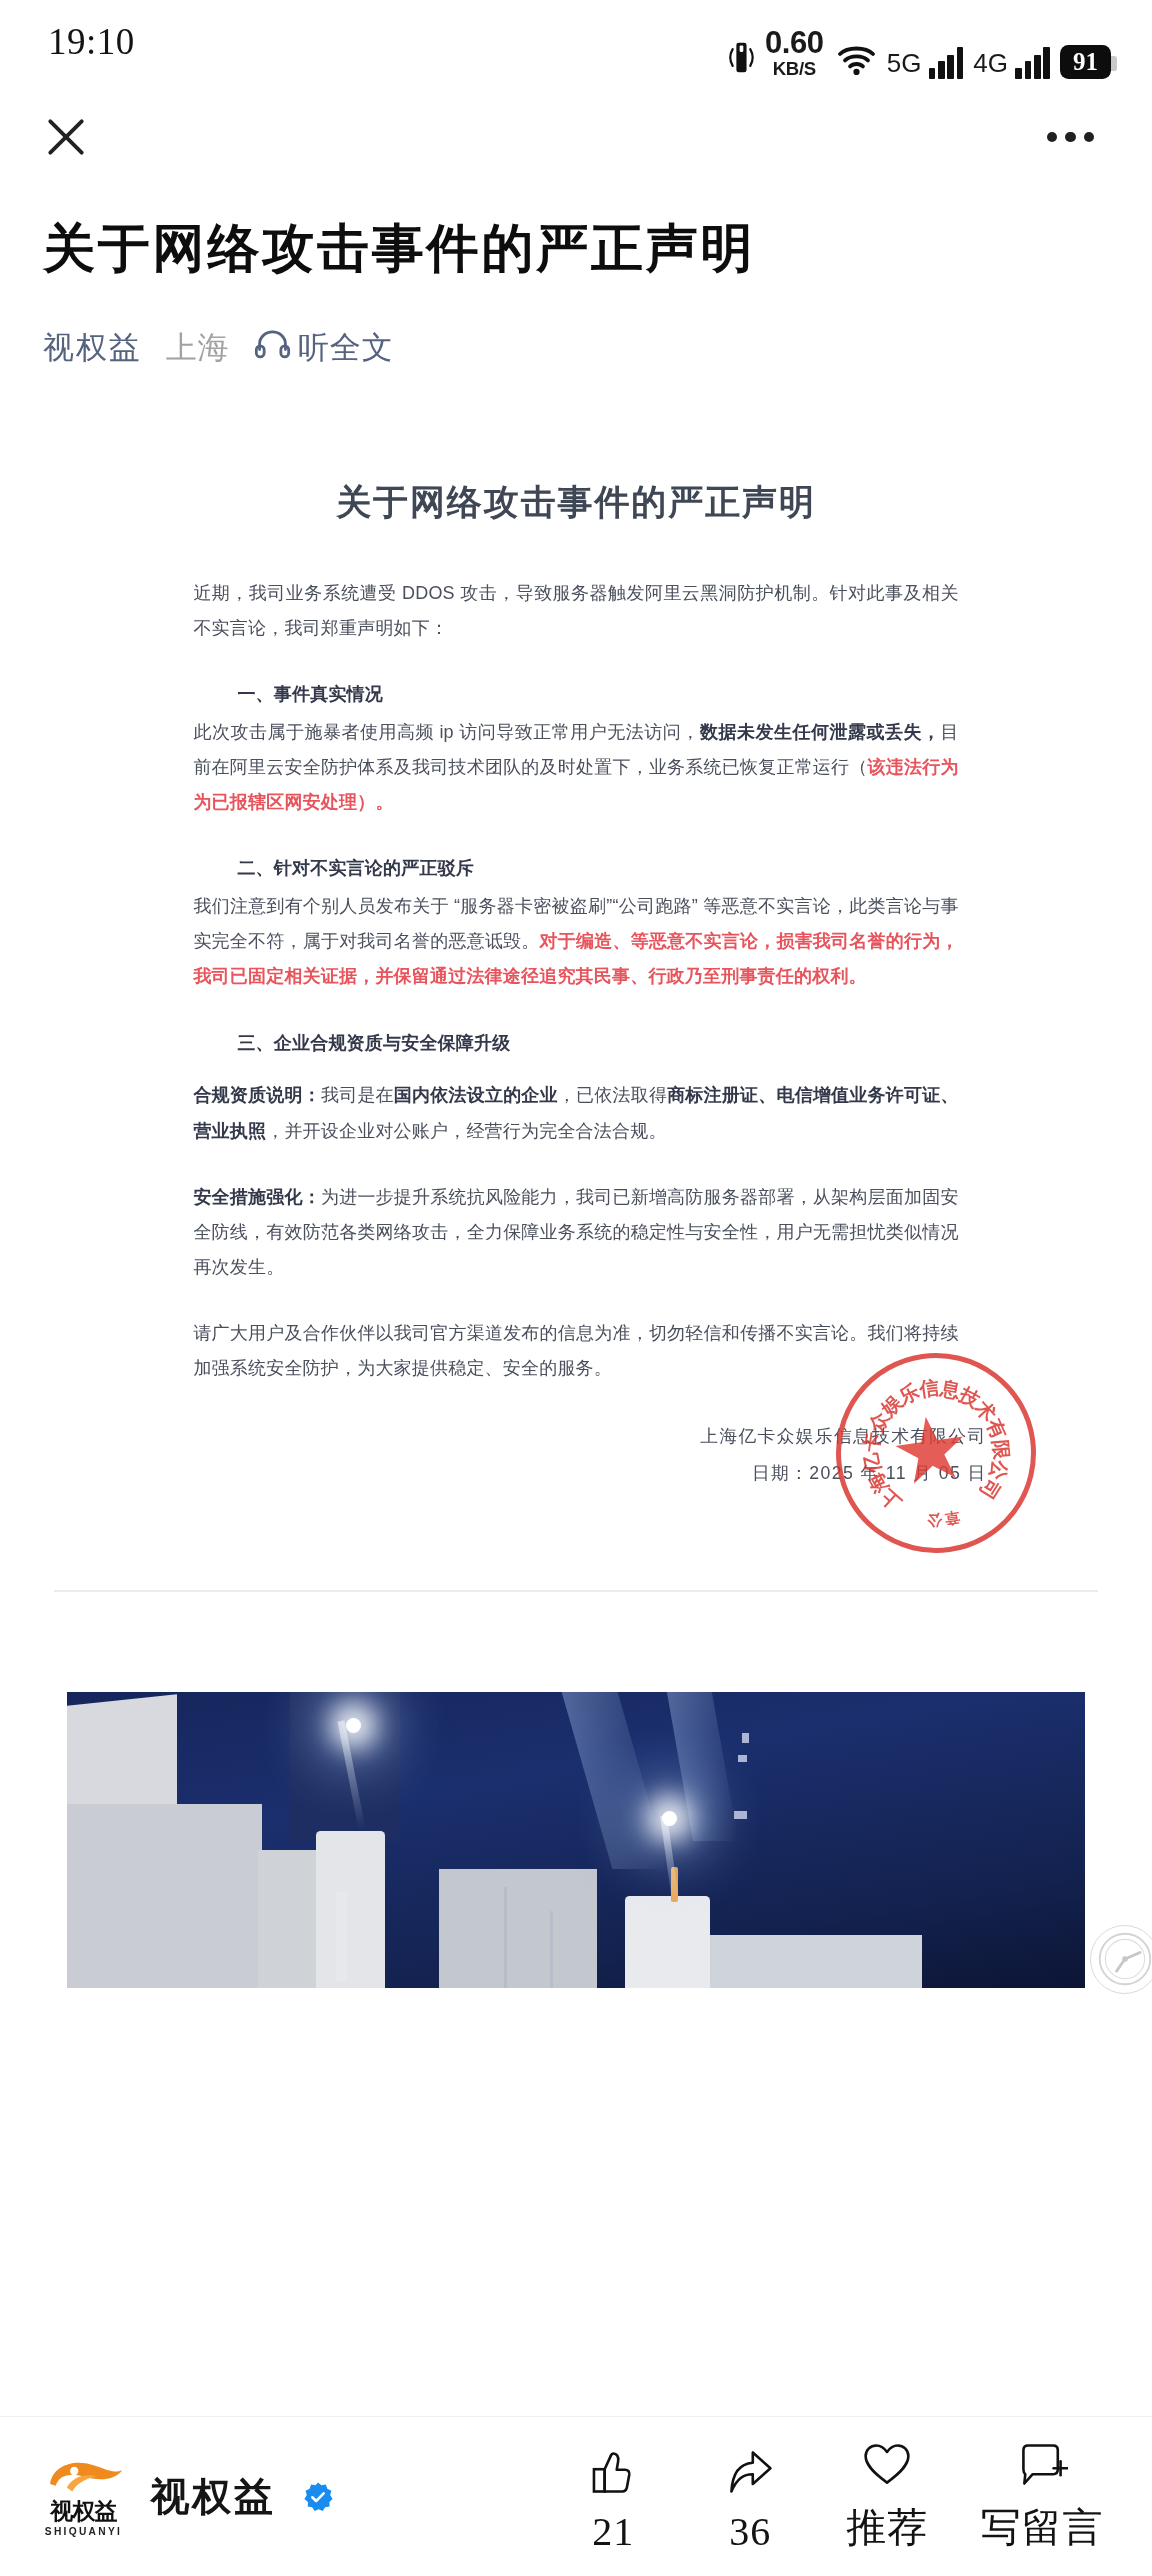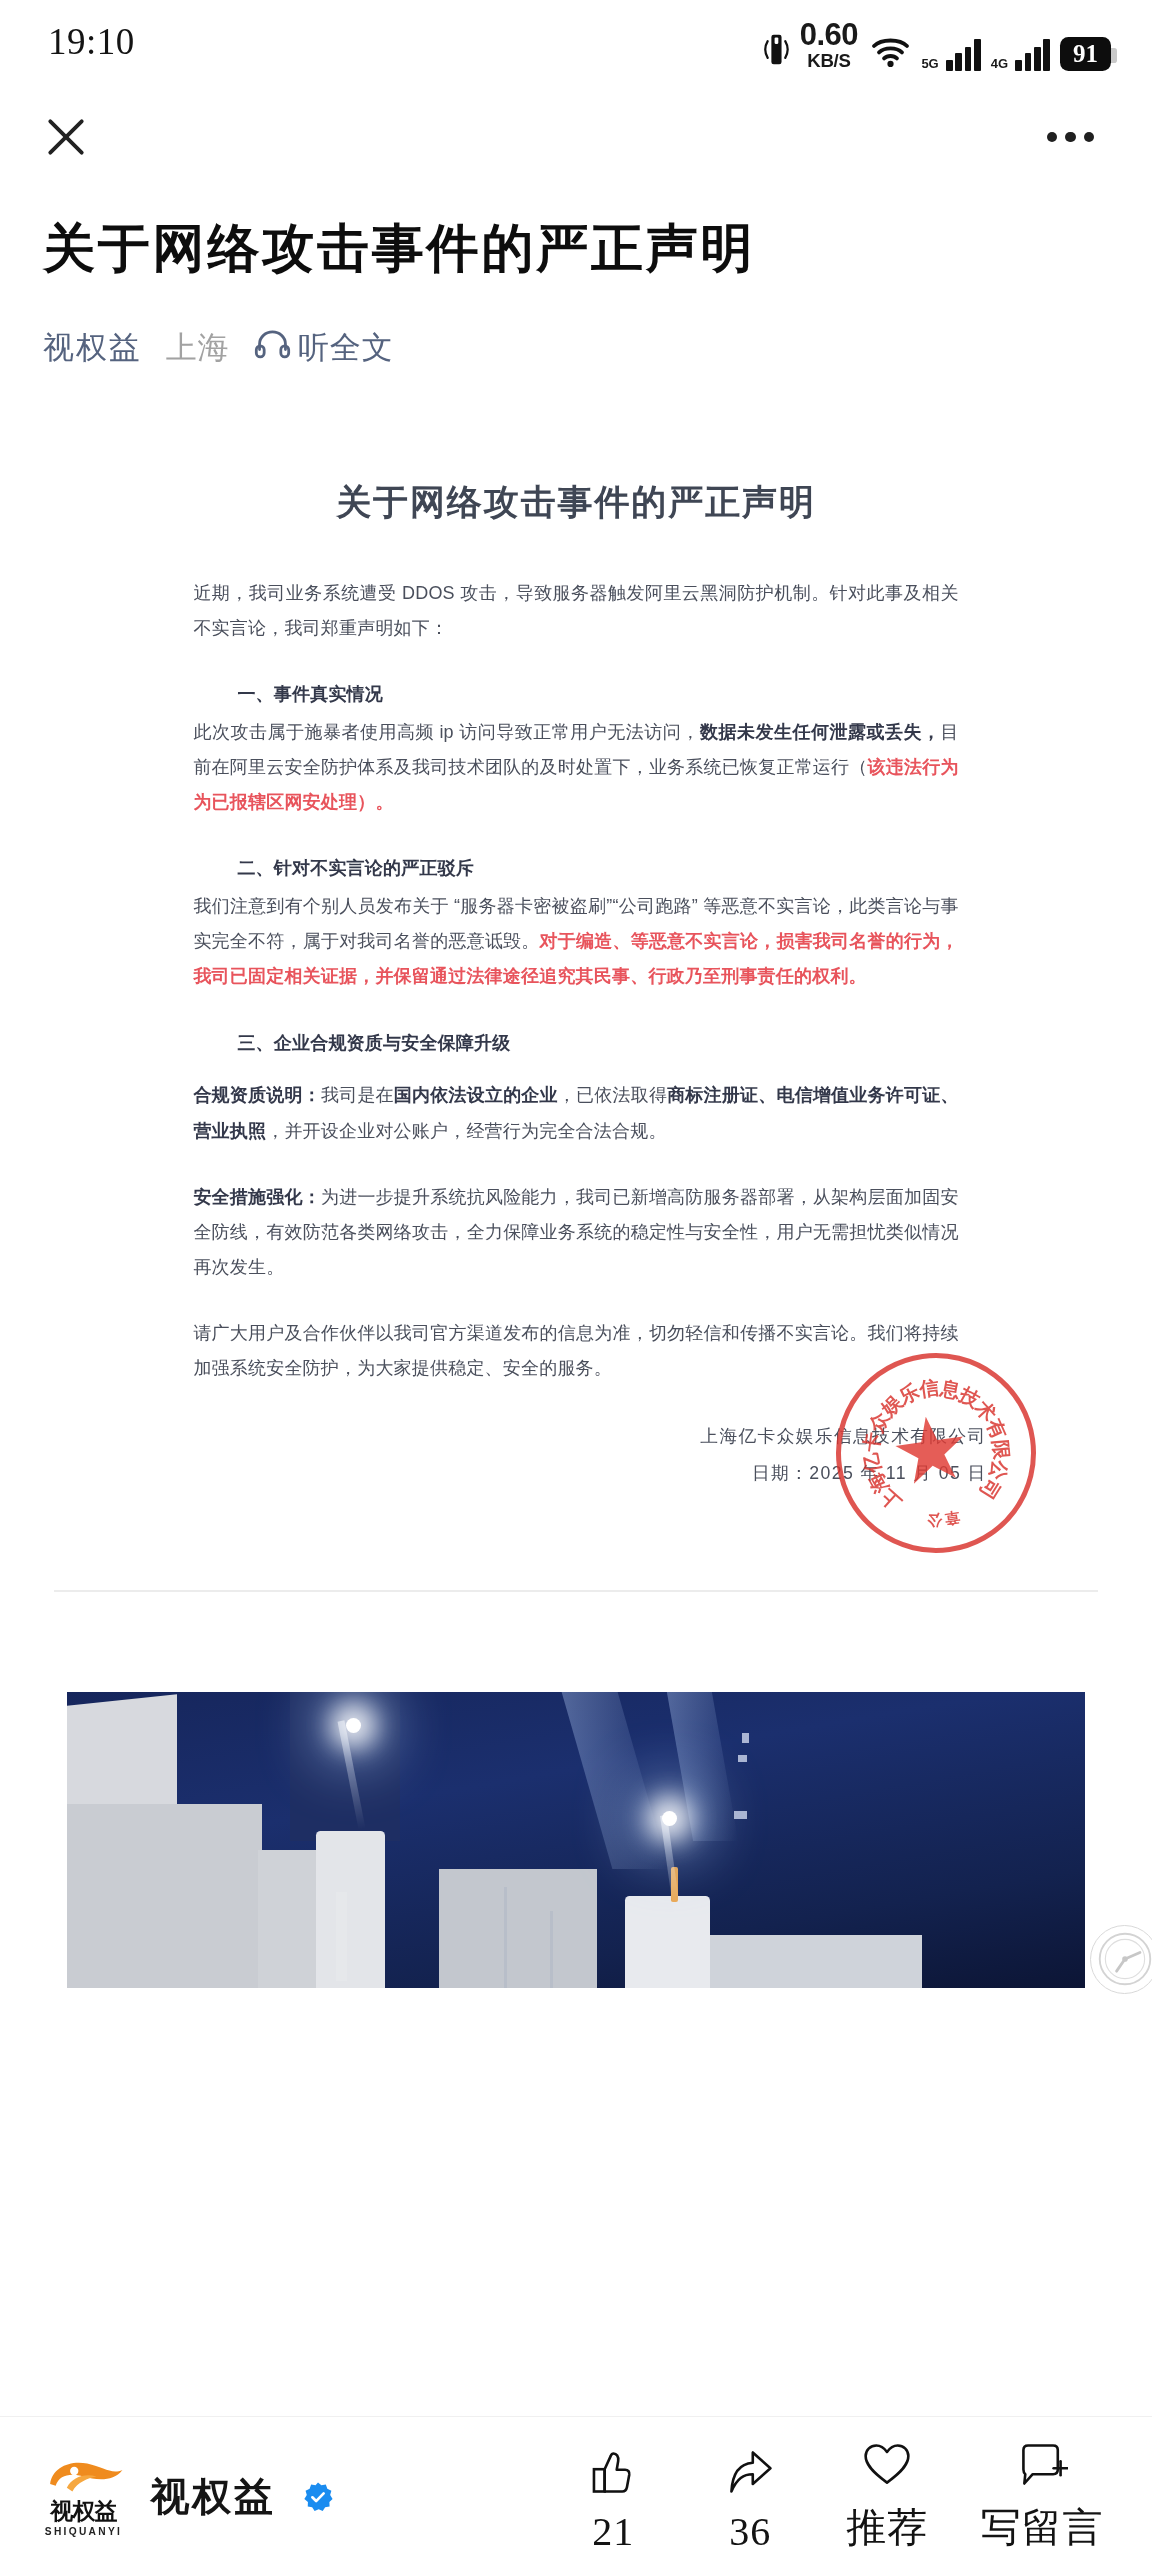--- a/index.html
+++ b/index.html
@@ -29,21 +29,21 @@
     display:flex; align-items:flex-end; gap:10.2px;
   }
   .vib-icon{ display:block; }
   .netspeed{
     display:flex; flex-direction:column; align-items:center;
     line-height:1; font-weight:bold; margin-right:1.9px;
   }
   .netspeed .n{ font-size:31px; letter-spacing:-0.5px; }
   .netspeed .u{ font-size:18.6px; margin-top:1.9px; letter-spacing:-0.3px;}
   .sig{ display:flex; align-items:flex-end; gap:7.4px; }
-  .sig .tag{ font-size:13px; font-weight:bold; align-self:flex-start; margin-bottom:0;margin-top:44px; }
+  .sig .tag{ font-size:26px; font-weight:normal; align-self:flex-start; margin-bottom:0;margin-top:44px; }
   .bars{ display:flex; align-items:flex-end; gap:2.8px; height:32px; }
   .bars i{ display:block; width:6.5px; background:#111; border-radius:0.9px; }
   .bars i:nth-child(1){ height:11px; }
   .bars i:nth-child(2){ height:17.7px; }
   .bars i:nth-child(3){ height:24px; }
   .bars i:nth-child(4){ height:32px; }
   .battery{
     background:#0d0d0d; color:#fff;
     border-radius:8.4px;
     font-size:25px; font-weight:bold;

